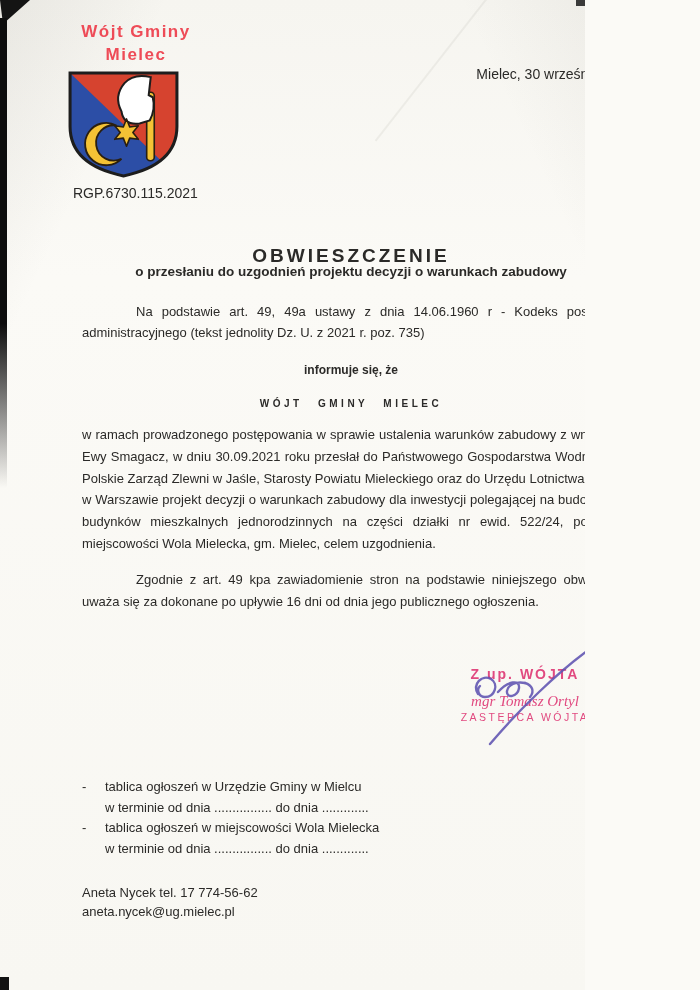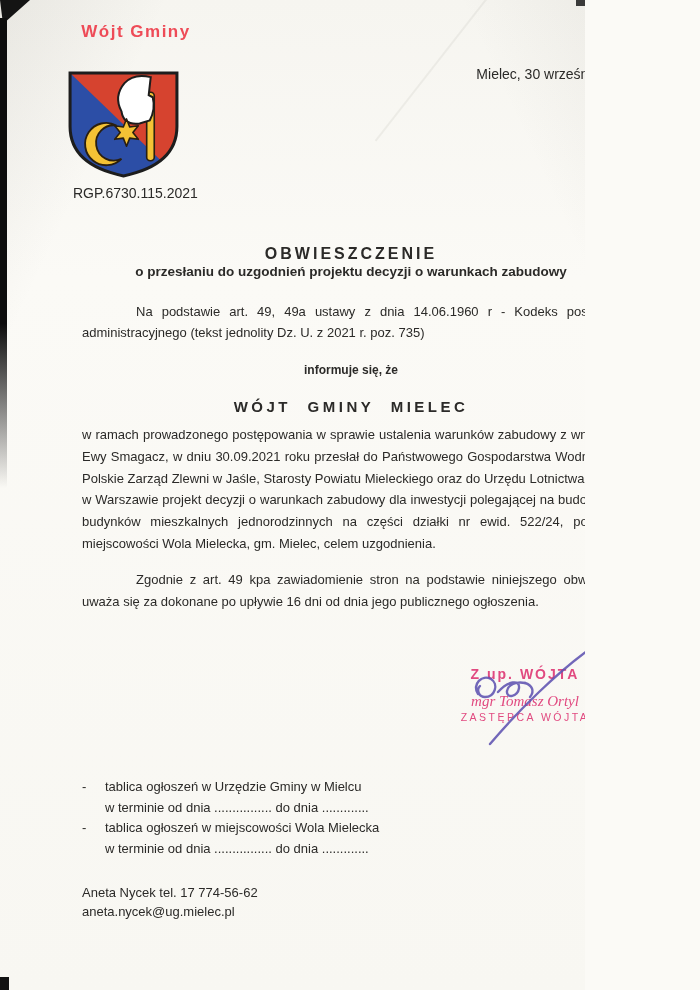--- a/index.html
+++ b/index.html
@@ -23,24 +23,24 @@
   .crease{position:absolute;left:430px;top:-20px;width:2px;height:180px;
           background:rgba(90,85,75,0.07);transform:rotate(38deg);}
   
   .sender{position:absolute;left:56px;top:20px;width:160px;text-align:center;
           color:#ee4b57;font-weight:bold;font-size:17px;line-height:23px;letter-spacing:1.5px;}
   .date{position:absolute;left:345px;top:66px;width:301px;text-align:right;font-size:14px;}
   .crest{position:absolute;left:63px;top:68px;width:121px;height:113px;}
   .ref{position:absolute;left:73px;top:185px;font-size:14px;}
   
   .center{position:absolute;left:55px;width:592px;text-align:center;}
-  .title{top:245px;font-weight:bold;font-size:16px;letter-spacing:3px;}
+  .title{top:245px;font-weight:bold;font-size:19px;letter-spacing:3px;}
   .subtitle{top:264px;font-weight:bold;font-size:13.5px;}
   .informs{top:363px;font-weight:bold;font-size:12px;}
-  .authority{top:398px;font-weight:bold;font-size:15px;letter-spacing:3.5px;word-spacing:9px;}
+  .authority{top:398px;font-weight:bold;font-size:10px;letter-spacing:3.5px;word-spacing:9px;}
   
   .legal{position:absolute;left:82px;top:301px;width:565px;text-align:justify;
          text-indent:54px;font-size:13px;line-height:21px;}
   .body-col{position:absolute;left:82px;top:424px;width:566px;text-align:justify;
          font-size:13px;line-height:21.8px;}
   .body-col p{margin:0;}
   .p-main{margin-bottom:14px !important;}
   .p-ind{text-indent:54px;}
   
   .stamp{position:absolute;left:453px;top:666px;width:144px;text-align:center;color:#e14a80;}
@@ -63,20 +63,21 @@
 <div class="page">
 
   <div class="art-tl"></div>
   <div class="art-left"></div>
   <div class="art-bl"></div>
   <div class="art-tr"></div>
   <div class="crease"></div>
 
   <div class="sender">
     <div>Wójt Gminy</div>
+    <div>Mielec</div>
   </div>
 
   <div class="date">Mielec, 30 września 2021 r.</div>
 
   <svg class="crest" viewBox="0 0 120 112">
     <defs>
       <clipPath id="sh">
           <path d="M7,5 H113 V58 Q113,96 60,107 Q7,96 7,58 Z"></path>
         </clipPath>
     </defs>

